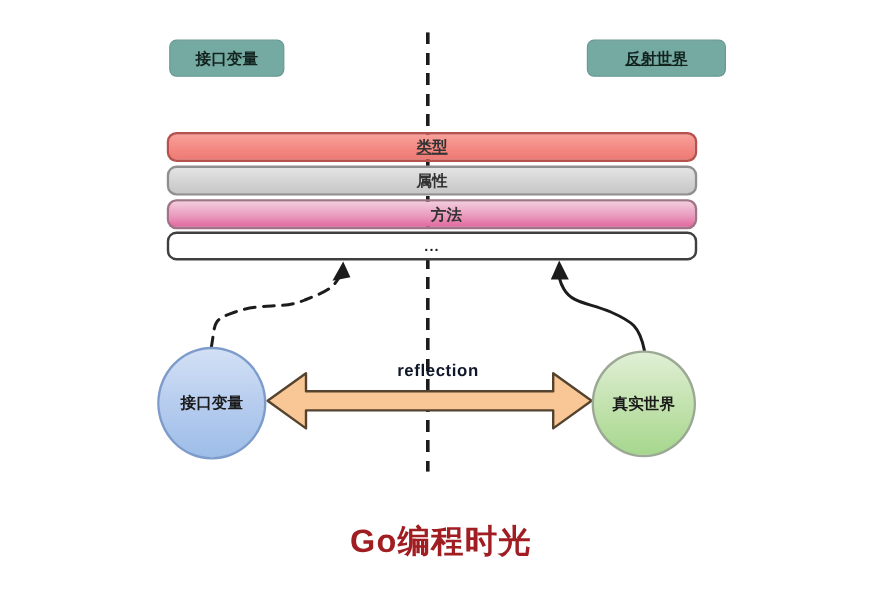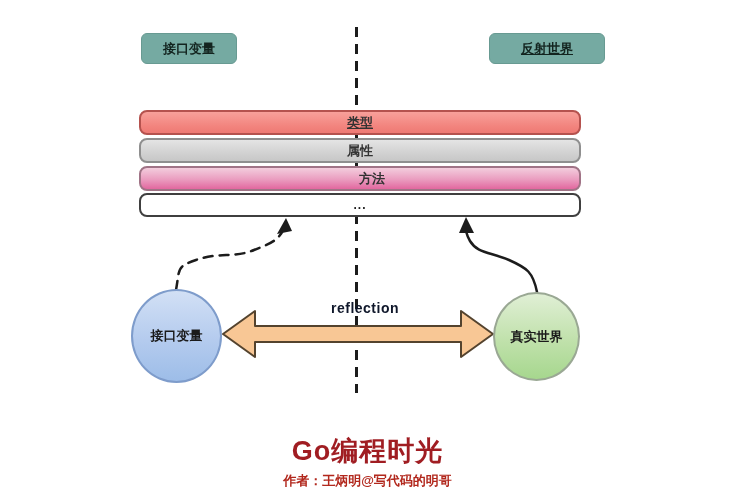--- a/index.html
+++ b/index.html
@@ -191,15 +191,14 @@
   <div class="circle blue">
     <span>接口变量</span>
   </div>
   <div class="circle green">
     <span>真实世界</span>
   </div>
 
   <div class="reflection-label">reflection</div>
 
   <div class="footer-title">Go编程时光</div>
-  <div class="footer-author">作者：王炳明@写代码的明哥</div>
 
 </div>
 
 </body></html>

